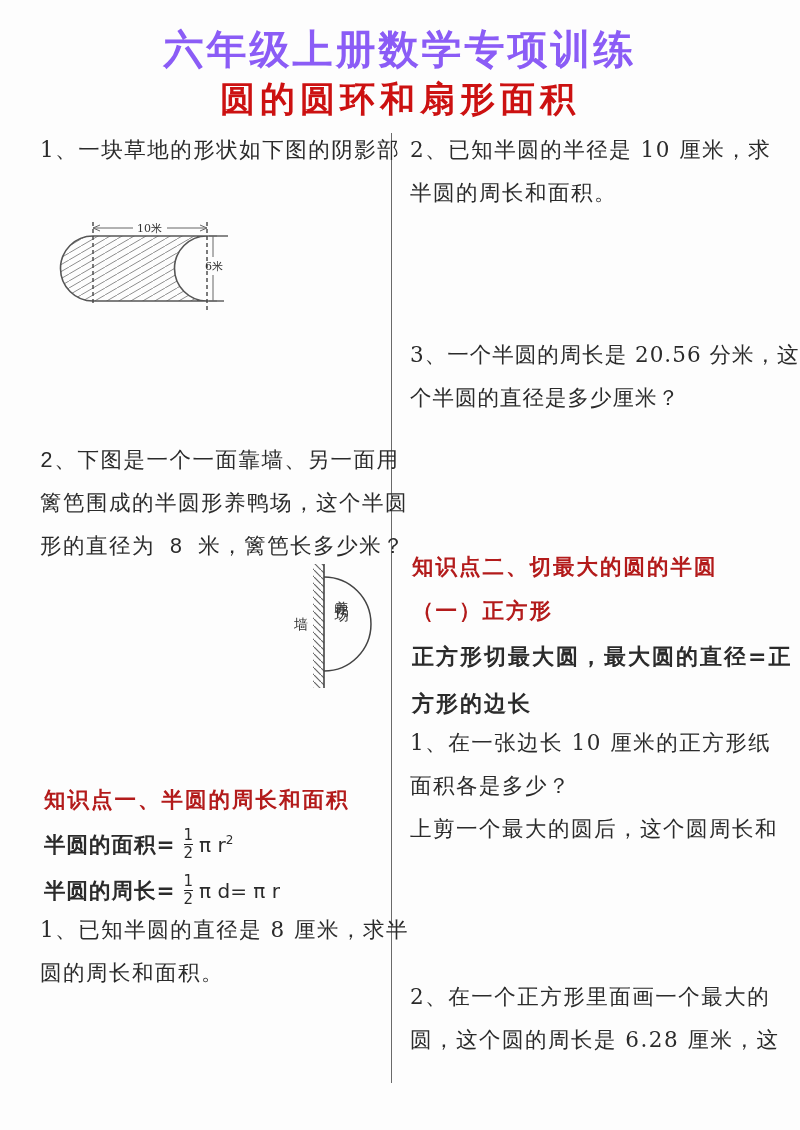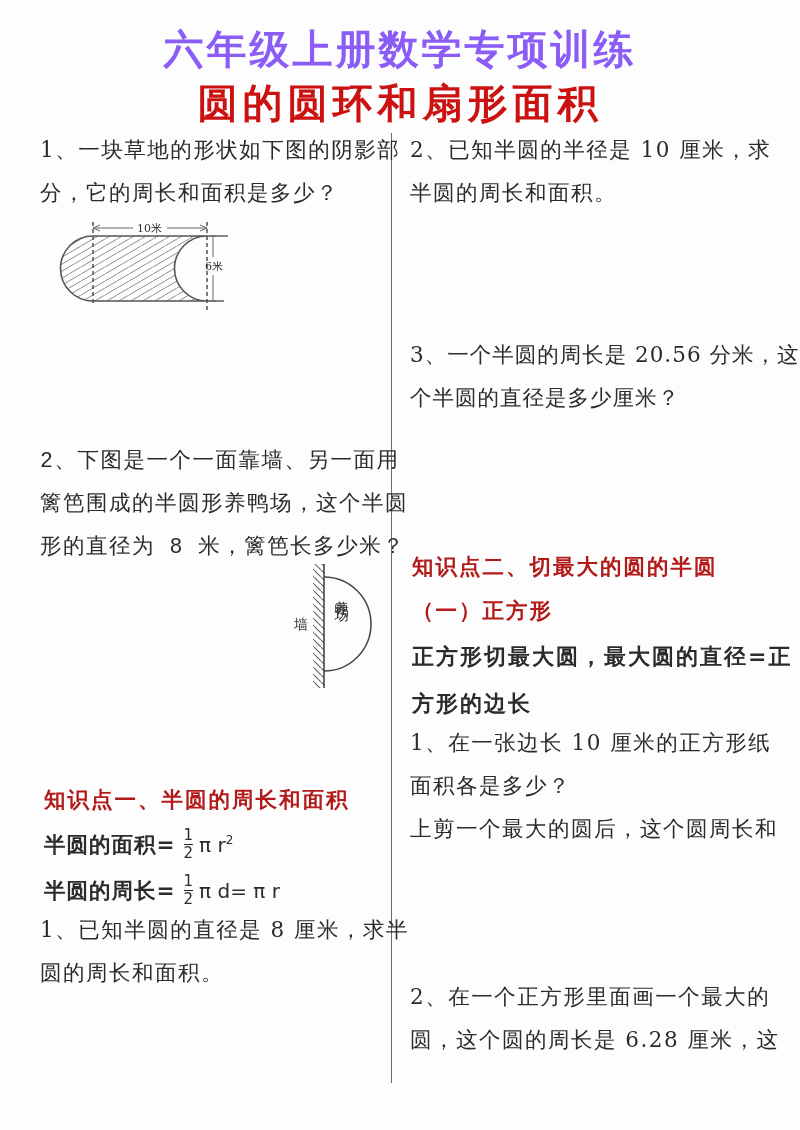--- a/index.html
+++ b/index.html
@@ -17,21 +17,21 @@
     color:var(--ink);
     overflow:hidden;
   }
   .title{
     position:absolute;top:22px;left:0;width:100%;
     text-align:center;font-size:40px;font-weight:bold;
     letter-spacing:3px;color:#8b5cf6;
   }
   .subtitle{
     position:absolute;top:76px;left:0;width:100%;
-    text-align:center;font-size:40px;font-weight:bold;
+    text-align:center;font-size:35px;font-weight:bold;
     letter-spacing:5px;color:var(--subtitle-red);
   }
   .divider{
     position:absolute;left:391px;top:133px;
     width:1px;height:950px;background:#6a6a6a;
   }
   .para{
     position:absolute;
     font-size:21.5px;line-height:43px;letter-spacing:1.5px;
   }
@@ -75,21 +75,20 @@
 
 <div class="page">
 
   <div class="title">六年级上册数学专项训练</div>
   <div class="subtitle">圆的圆环和扇形面积</div>
 
   <div class="divider"></div>
 
   <div class="para" style="left:40px;top:128px;width:352px;">
     <div>1、一块草地的形状如下图的阴影部</div>
-    <div>分，它的周长和面积是多少？</div>
   </div>
 
   <div class="fig" style="left:45px;top:218px;width:205px;height:106px;">
     <svg width="205" height="106" viewBox="0 0 205 106">
       <defs>
         <pattern id="hatch1" patternUnits="userSpaceOnUse" width="12" height="7">
           <path d="M0,7 L12,0" stroke="#8d8d8d" stroke-width="1" fill="none"></path>
         </pattern>
       </defs>
 

